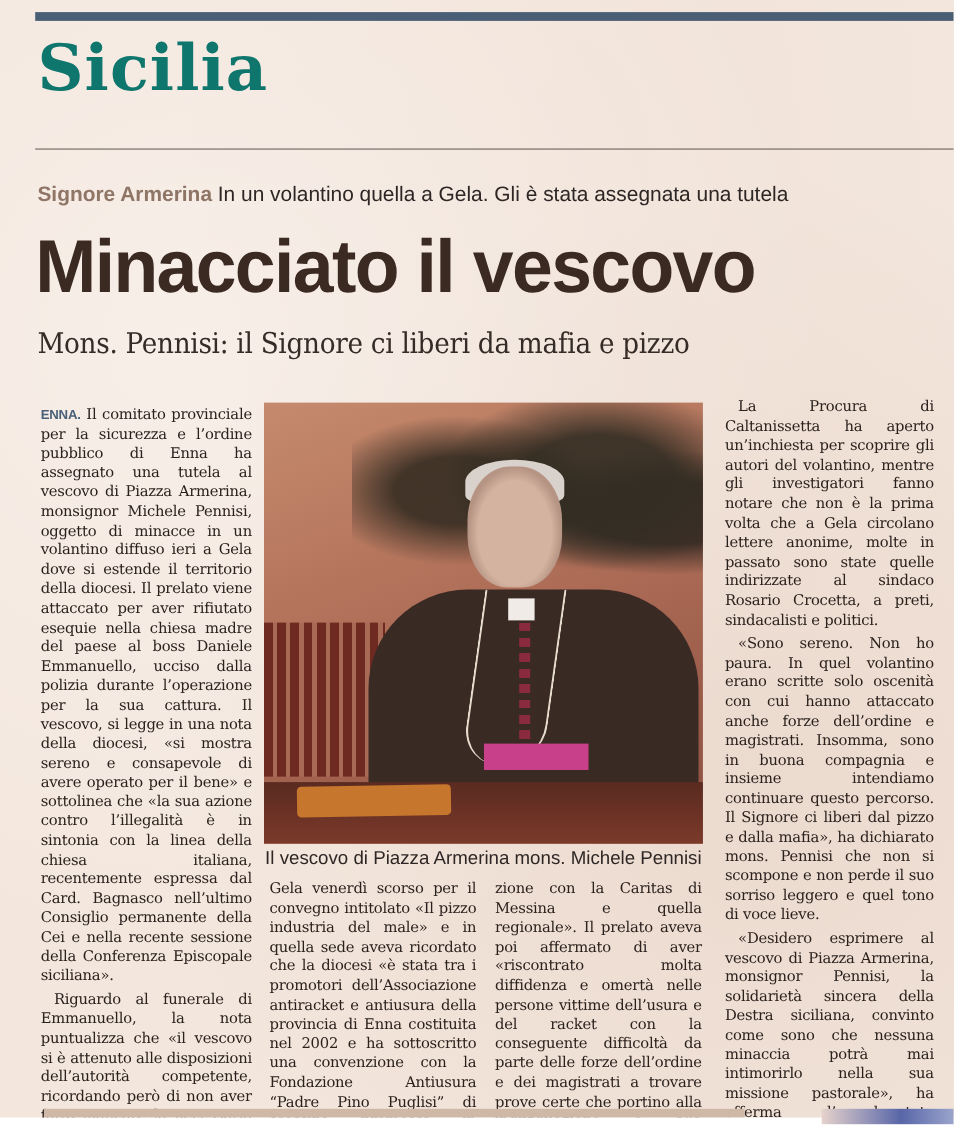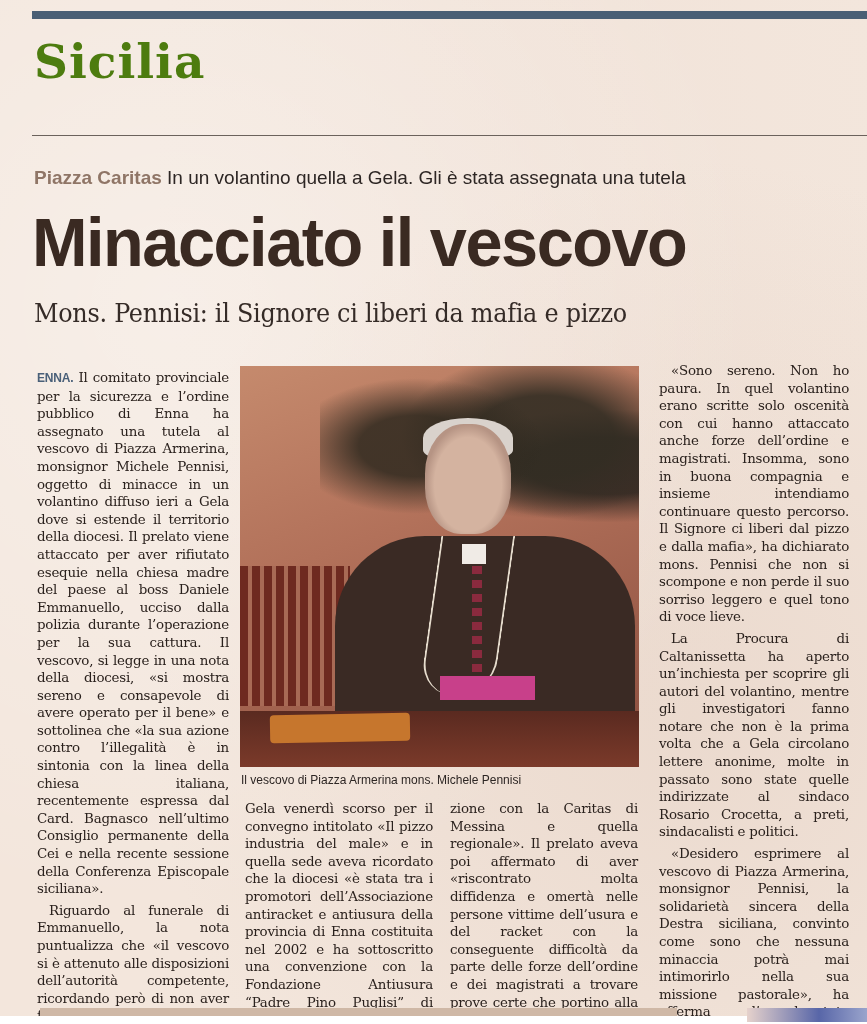--- a/index.html
+++ b/index.html
@@ -14,21 +14,21 @@
       color: #2a221e;
       position: relative;
     }
     .top-rule {
       position: absolute; left: 32px; right: 0; top: 11px; height: 8px;
       background: #4a5f75;
     }
     .section-title {
       position: absolute; left: 34px; top: 28px;
       font-family: "DejaVu Serif", serif; font-weight: bold;
-      font-size: 47px; line-height: 68px; color: #4d7c0f;
+      font-size: 58px; line-height: 68px; color: #0f766e;
       letter-spacing: 1px;
     }
     .thin-rule {
       position: absolute; left: 32px; right: 0; top: 135px; height: 1px;
       background: #6b625c;
     }
     .kicker {
       position: absolute; left: 34px; top: 166px;
       font-family: "Liberation Sans", sans-serif; font-size: 19px; line-height: 24px;
       color: #2d2624; white-space: nowrap;
@@ -108,21 +108,21 @@
     .photo .desk {
       position: absolute; left: 0; top: 345px; width: 399px; height: 56px;
       background: linear-gradient(180deg, #5a2a20, #7b3a2a);
     }
     .photo .folder {
       position: absolute; left: 30px; top: 348px; width: 140px; height: 28px;
       background: #c6762d; border-radius: 4px; transform: rotate(-1deg);
     }
     .caption {
       position: absolute; left: 241px; top: 772px;
-      font-family: "Liberation Sans", sans-serif; font-size: 12px; line-height: 16px;
+      font-family: "Liberation Sans", sans-serif; font-size: 17px; line-height: 16px;
       color: #2d2624; white-space: nowrap;
     }
     .bottom-fold {
       position: absolute; left: 40px; right: 190px; top: 1008px; height: 8px;
       background: #cfb8a6;
     }
     .bottom-edge {
       position: absolute; left: 0; right: 0; top: 1016px; height: 8px; background: #ffffff;
     }
     .bottom-snippet {
@@ -134,21 +134,21 @@
       background: linear-gradient(90deg, #e6d2cc, #5866a8 60%, #9aa4cc);
     }
   </style>
 </head>
 <body>
 
 <div class="top-rule"></div>
 <div class="section-title">Sicilia</div>
 <div class="thin-rule"></div>
 
-<div class="kicker"><span class="place">Piazza Caritas</span><span> In un volantino quella a Gela. Gli è stata assegnata una tutela</span></div>
+<div class="kicker"><span class="place">Signore Armerina</span><span> In un volantino quella a Gela. Gli è stata assegnata una tutela</span></div>
 
 <div class="headline">Minacciato il vescovo</div>
 <div class="subhead">Mons. Pennisi: il Signore ci liberi da mafia e pizzo</div>
 
 <div class="col col-1">
   <p class="first"><span class="dateline">ENNA.</span> <span>Il comitato provinciale per la sicurezza e l’ordine pubblico di Enna ha assegnato una tutela al vescovo di Piazza Armerina, monsignor Michele Pennisi, oggetto di minacce in un volantino diffuso ieri a Gela dove si estende il territorio della diocesi. Il prelato viene attaccato per aver rifiutato esequie nella chiesa madre del paese al boss Daniele Emmanuello, ucciso dalla polizia durante l’operazione per la sua cattura. Il vescovo, si legge in una nota della diocesi, «si mostra sereno e consapevole di avere operato per il bene» e sottolinea che «la sua azione contro l’illegalità è in sintonia con la linea della chiesa italiana, recentemente espressa dal Card. Bagnasco nell’ultimo Consiglio permanente della Cei e nella recente sessione della Conferenza Episcopale siciliana».</span></p>
   <p>Riguardo al funerale di Emmanuello, la nota puntualizza che «il vescovo si è attenuto alle disposizioni dell’autorità competente, ricordando però di non aver fatto mancare la necessaria assistenta spirituale ai familiari con la celebrazione del rito nella cappella del cimitero da parte di un padre francescano». A monsignor Pennisi è pervenuta la solidarietà del segretario della Cei, monsignor Giuseppe Betori.</p>
 
 </div>
 
@@ -169,21 +169,21 @@
 
 <div class="col col-2">
   <p class="first">Gela venerdì scorso per il convegno intitolato «Il pizzo industria del male» e in quella sede aveva ricordato che la diocesi «è stata tra i promotori dell’Associazione antiracket e antiusura della provincia di Enna costituita nel 2002 e ha sottoscritto una convenzione con la Fondazione Antiusura “Padre Pino Puglisi” di Messina promossa in collabora-</p>
 </div>
 
 <div class="col col-3">
   <p class="first">zione con la Caritas di Messina e quella regionale». Il prelato aveva poi affermato di aver «riscontrato molta diffidenza e omertà nelle persone vittime dell’usura e del racket con la conseguente difficoltà da parte delle forze dell’ordine e dei magistrati a trovare prove certe che portino alla individuazione e alla condanna dei colpevoli. Ma ritengo -aveva</p>
 </div>
 
 <div class="col col-4">
+  <p>La Procura di Caltanissetta ha aperto un’inchiesta per scoprire gli autori del volantino, mentre gli investigatori fanno notare che non è la prima volta che a Gela circolano lettere anonime, molte in passato sono state quelle indirizzate al sindaco Rosario Crocetta, a preti, sindacalisti e politici.</p>
   <p>«Sono sereno. Non ho paura. In quel volantino erano scritte solo oscenità con cui hanno attaccato anche forze dell’ordine e magistrati. Insomma, sono in buona compagnia e insieme intendiamo continuare questo percorso. Il Signore ci liberi dal pizzo e dalla mafia», ha dichiarato mons. Pennisi che non si scompone e non perde il suo sorriso leggero e quel tono di voce lieve.</p>
-  <p>La Procura di Caltanissetta ha aperto un’inchiesta per scoprire gli autori del volantino, mentre gli investigatori fanno notare che non è la prima volta che a Gela circolano lettere anonime, molte in passato sono state quelle indirizzate al sindaco Rosario Crocetta, a preti, sindacalisti e politici.</p>
   <p>«Desidero esprimere al vescovo di Piazza Armerina, monsignor Pennisi, la solidarietà sincera della Destra siciliana, convinto come sono che nessuna minaccia potrà mai intimorirlo nella sua missione pastorale», ha afferma l’eurodeputato Nello Musumeci, leader de La Destra siciliana. ◂</p>
 </div>
 
 <div class="bottom-fold"></div>
 <div class="bottom-edge"></div>
 <div class="bottom-snippet">...svolgimento con l’organizza</div>
 <div class="bottom-scrap"></div>
 
 </body></html>

